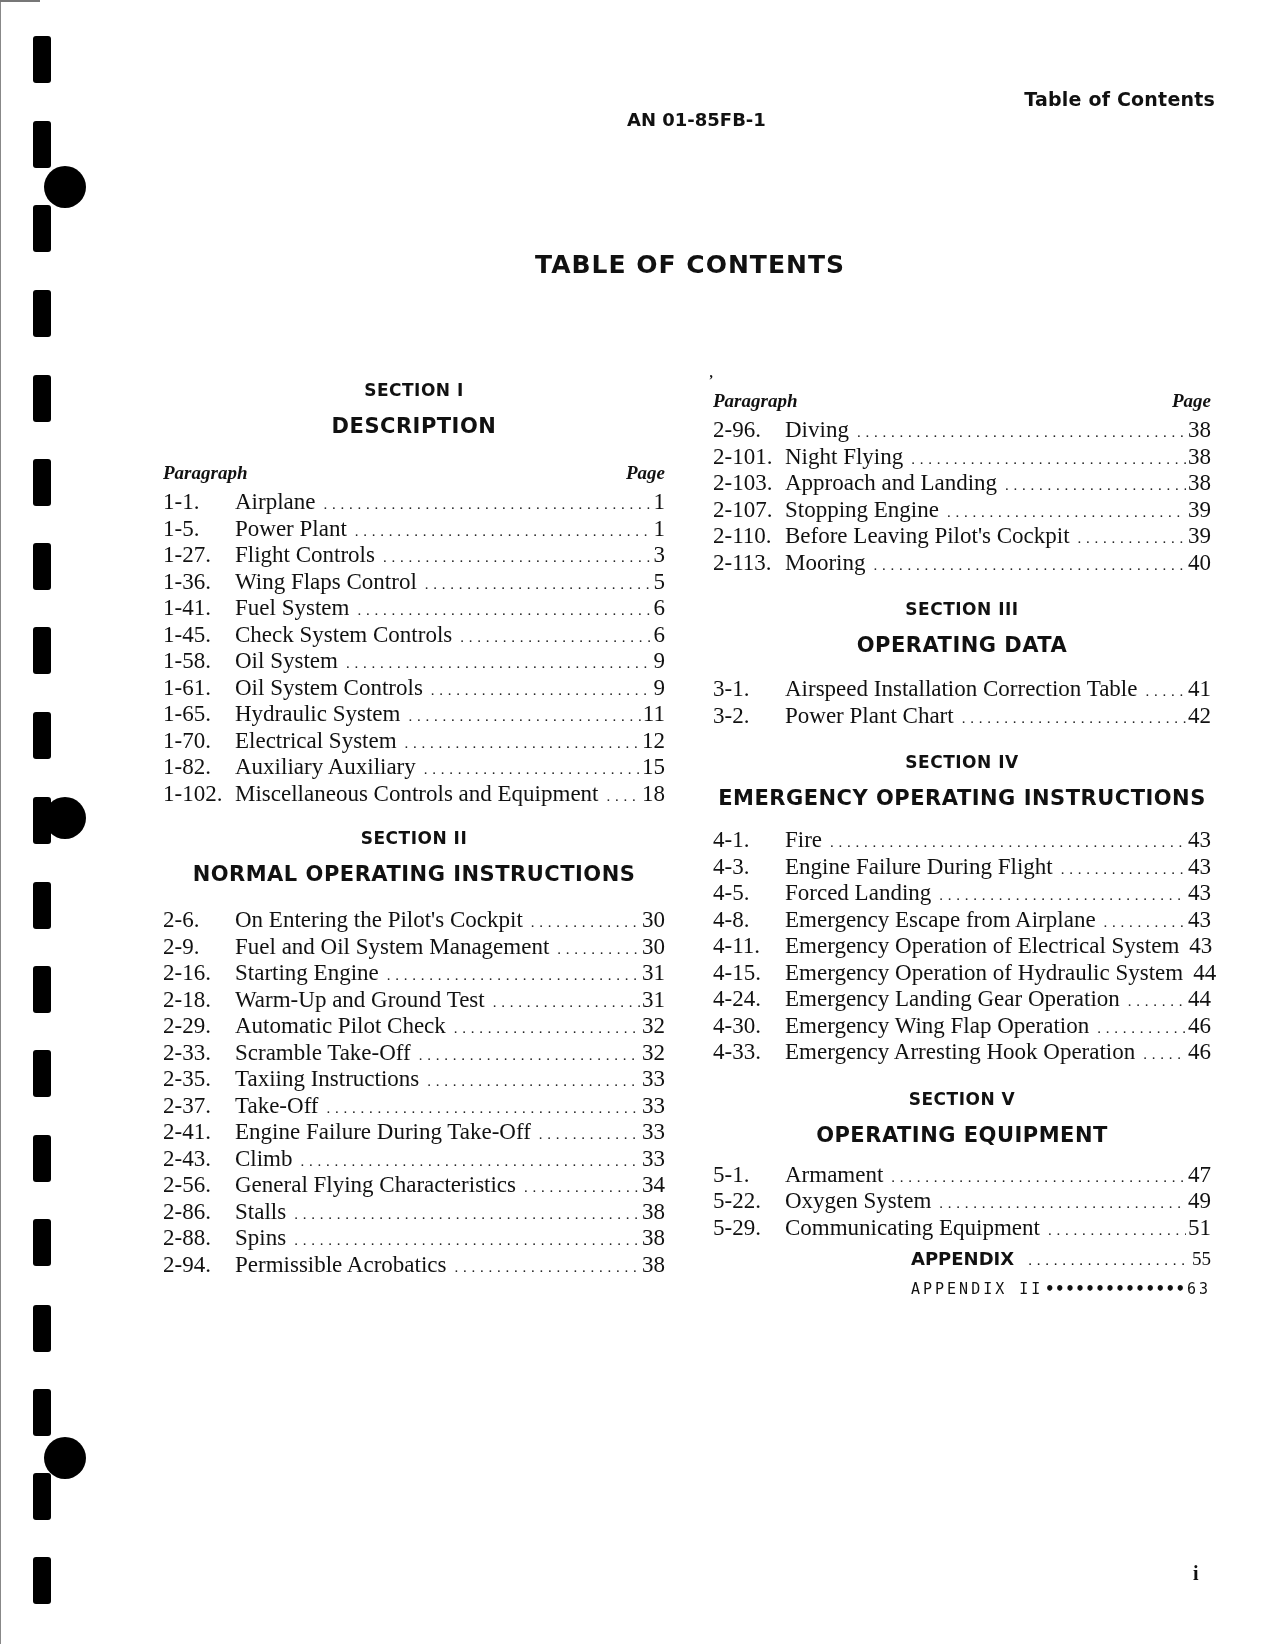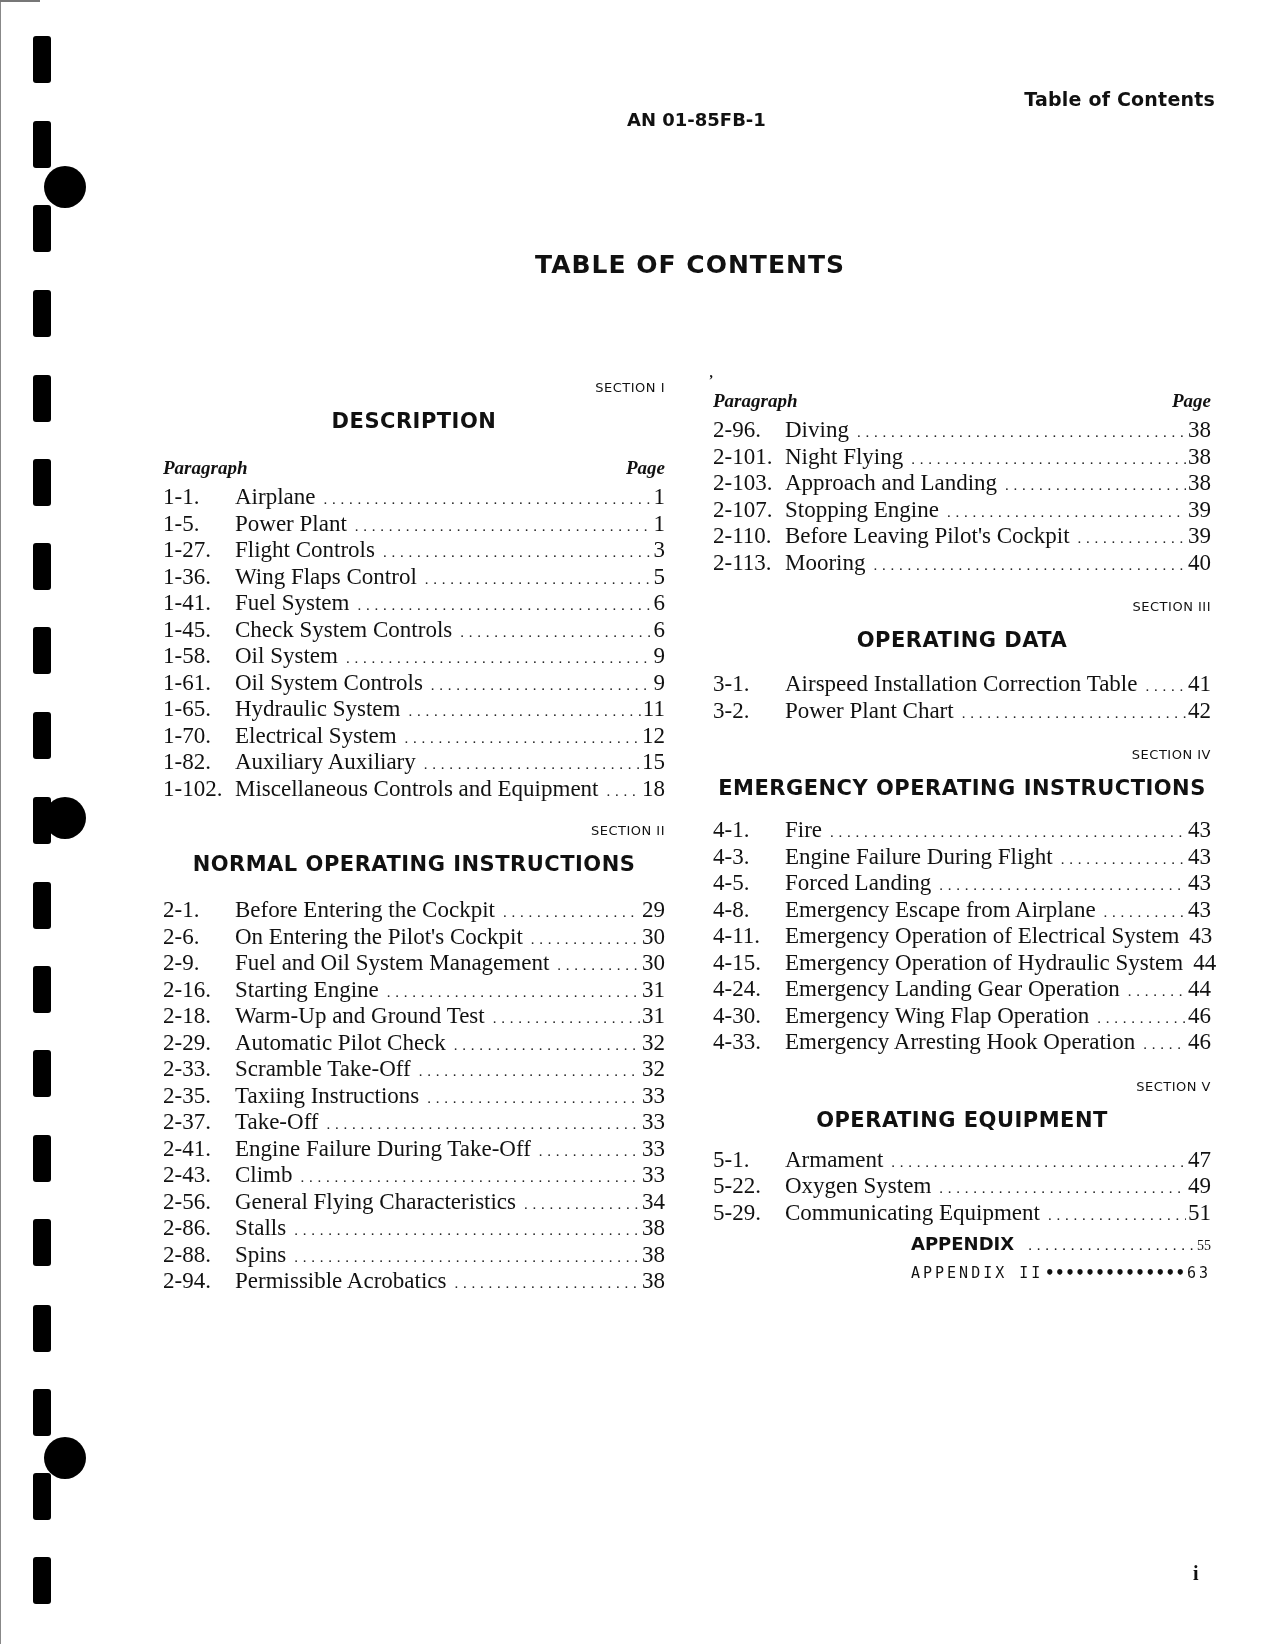--- a/index.html
+++ b/index.html
@@ -18,39 +18,39 @@
   .hdr-center { position: absolute; left: 627px; top: 109px;
     font-family: "DejaVu Sans", sans-serif; font-weight: bold; font-size: 18px; }
   .main-title { position: absolute; left: 0; width: 1278px; top: 250px; text-align: center; }
   .main-title span { margin-left: 102px; font-family: "DejaVu Sans", sans-serif; font-weight: bold;
     font-size: 25px; letter-spacing: 1px; }
 
   .col { position: absolute; }
   .col-left { left: 163px; width: 502px; top: 380px; }
   .col-right { left: 713px; width: 498px; top: 370px; }
 
-  .sec-label { text-align: right; font-family: "DejaVu Sans", sans-serif; font-weight: normal;
-    font-size: 13px; letter-spacing: 0.5px; }
+  .sec-label { text-align: center; font-family: "DejaVu Sans", sans-serif; font-weight: bold;
+    font-size: 17px; letter-spacing: 0.5px; }
   .sec-title { text-align: center; font-family: "DejaVu Sans", sans-serif; font-weight: bold;
     font-size: 21px; letter-spacing: 0.5px; margin-top: 14px; }
 
   .colhdr { display: flex; justify-content: space-between; font-style: italic; font-weight: bold;
     font-size: 19px; }
   .row { display: flex; align-items: baseline; font-size: 23px; line-height: 23.5px; white-space: nowrap; }
   .row .num { width: 72px; flex: none; }
   .row .ttl { flex: none; }
   .row .dots { flex: 1 1 auto; overflow: hidden; margin: 0 2px 0 8px; letter-spacing: 4.2px; color: #222; font-size: 15px; }
   .row .dots::before { content: ". . . . . . . . . . . . . . . . . . . . . . . . . . . . . . . . . . . . . . . . . . . . . . . . . . . . . . . . . . . . . . . . . . . . . . . . . . . . . . . . . . . . . . . ."; letter-spacing: 0; word-spacing: 1px; }
   .row .pg { flex: none; text-align: right; }
 
   .appx { display: flex; align-items: baseline; margin-left: 198px; white-space: nowrap; }
   .appx .lbl { font-family: "DejaVu Sans", sans-serif; font-weight: bold; font-size: 18px; }
   .appx .dots { flex: 1 1 auto; overflow: hidden; margin: 0 2px 0 14px; font-size: 15px; }
   .appx .dots::before { content: ". . . . . . . . . . . . . . . . . . . . . . . . . . . . . . . . . . . . . . ."; word-spacing: 1px; }
-  .appx .pg { font-size: 14px; }
+  .appx .pg { font-size: 19px; }
   .appx2 { display: flex; align-items: baseline; margin-left: 198px; margin-top: 10px; white-space: nowrap;
     font-family: "DejaVu Sans Mono", monospace; font-size: 15px; letter-spacing: 3px; }
   .appx2 .dots { flex: 1 1 auto; overflow: hidden; margin: 0 2px 0 2px; font-weight: bold; }
   .appx2 .dots::before { content: "•••••••••••••••••••••••••••••"; letter-spacing: 1px; }
 
   .folio { position: absolute; left: 1193px; top: 1562px; font-weight: bold; font-size: 20px; }
   .stray { position: absolute; left: 710px; top: 365px; font-size: 14px; font-weight: bold; font-style: italic; }
 </style>
 </head>
 <body>
@@ -166,26 +166,20 @@
         <span class="ttl">Miscellaneous Controls and Equipment</span>
         <span class="dots"></span>
         <span class="pg">18</span>
       </div>
     </div>
 
   <div class="sec-label" style="margin-top:20px">SECTION II</div>
   <div class="sec-title" style="margin-bottom:22px">NORMAL OPERATING INSTRUCTIONS</div>
   <div>
       <div class="row">
-        <span class="num">2-1.</span>
-        <span class="ttl">Before Entering the Cockpit</span>
-        <span class="dots"></span>
-        <span class="pg">29</span>
-      </div>
-      <div class="row">
         <span class="num">2-6.</span>
         <span class="ttl">On Entering the Pilot's Cockpit</span>
         <span class="dots"></span>
         <span class="pg">30</span>
       </div>
       <div class="row">
         <span class="num">2-9.</span>
         <span class="ttl">Fuel and Oil System Management</span>
         <span class="dots"></span>
         <span class="pg">30</span>

